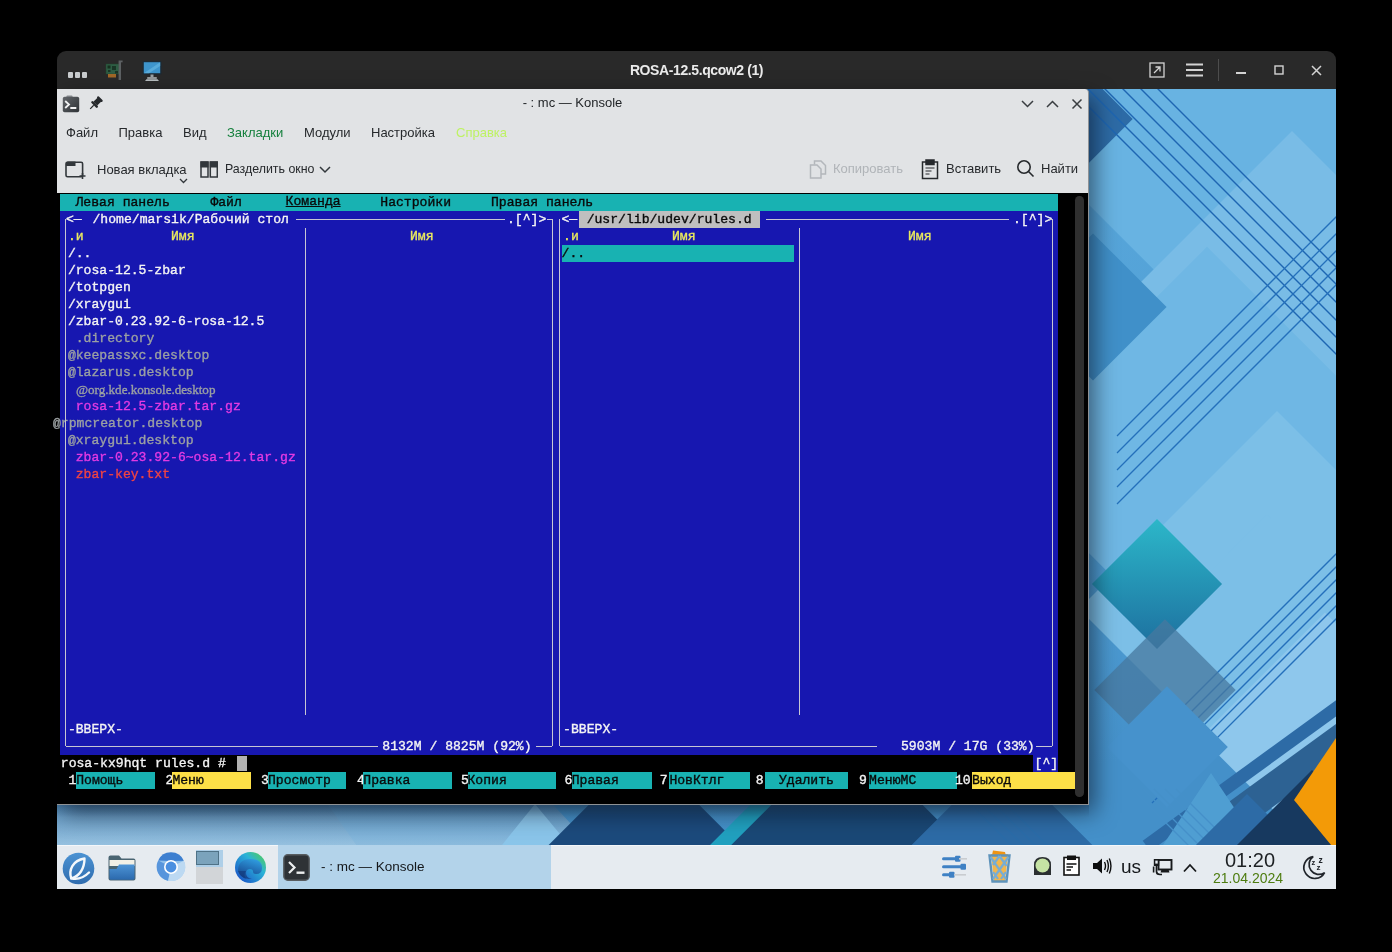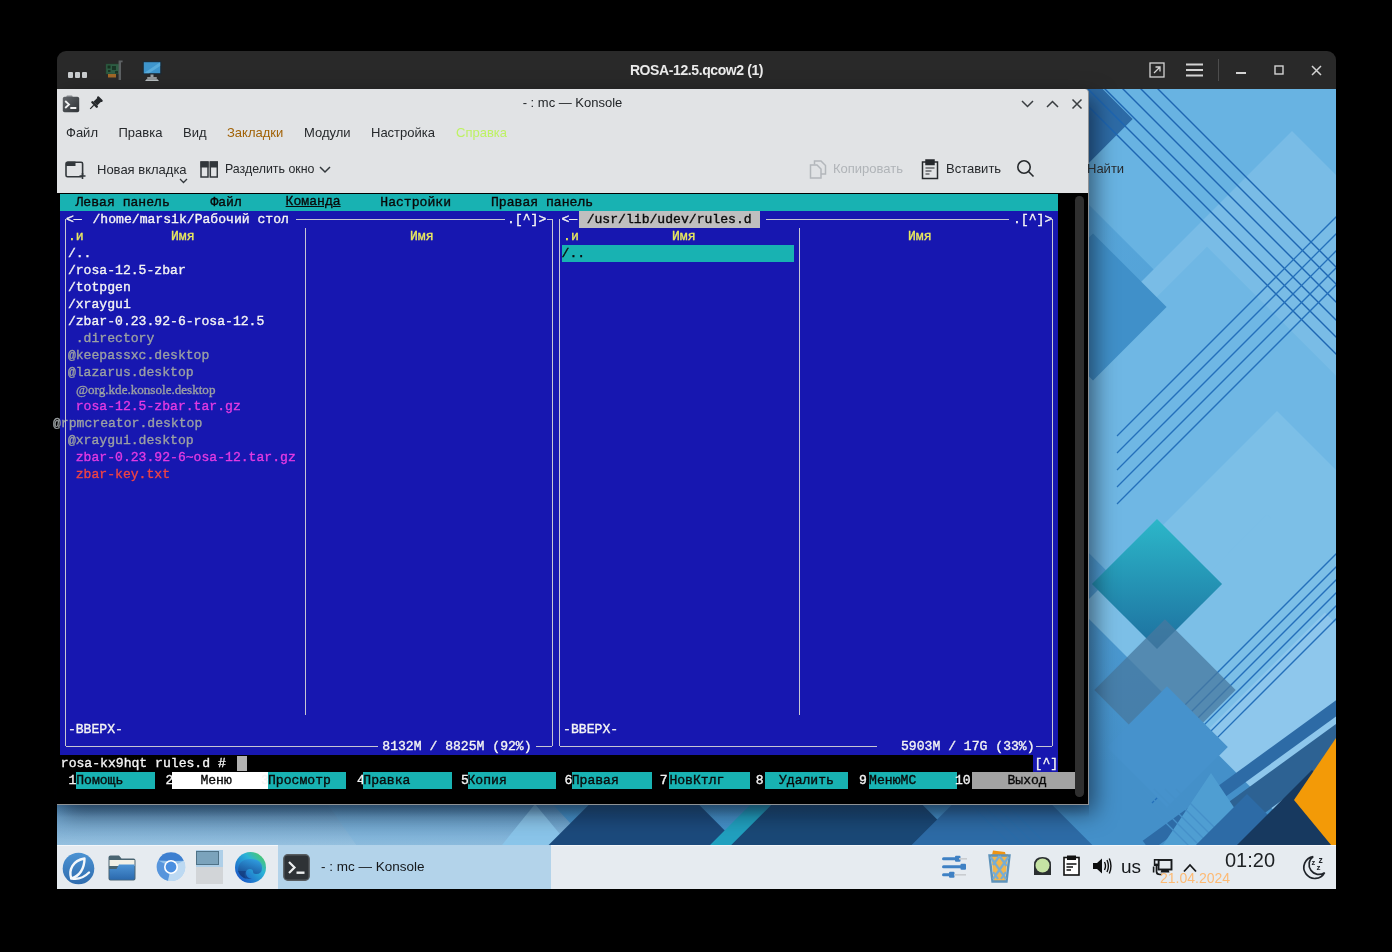--- a/index.html
+++ b/index.html
@@ -247,21 +247,21 @@
  <path d="M9.5 12.5 L16.5 12.5 L17.5 15.5 L8.5 15.5 Z" fill="#17191b"></path>
  <rect x="1.8" y="2" width="5.4" height="7" fill="#17191b"></rect>
  <rect x="3.3" y="3.6" width="2.4" height="3" fill="#e8edf2"></rect>
  <path d="M4.5 9 L4.5 14.5 Q4.5 17.5 8 17.5 L10 17.5" fill="none" stroke="#17191b" stroke-width="1.7"></path>
  <rect x="0.8" y="9.5" width="1.6" height="6" fill="#17191b"></rect>
 </svg>
 <svg class="abs" style="left:1183px;top:863px" width="14" height="10" viewBox="0 0 14 10" fill="none" stroke="#17191b" stroke-width="1.8">
       <path d="M1 8.5 L7 2 L13 8.5"></path>
     </svg>
 <div class="abs" style="left:1162px;top:849px;width:176px;text-align:center;font-size:20px;color:#1d2023;">01:20</div>
-<div class="abs" style="left:1160px;top:870px;width:176px;font-size:14px;color:#fdba74;">21.04.2024</div>
+<div class="abs" style="left:1160px;top:870px;width:176px;text-align:center;font-size:14px;color:#4d7c0f;">21.04.2024</div>
 <svg class="abs" style="left:1301px;top:855px" width="26" height="26" viewBox="0 0 26 26">
  <path d="M12.2 1.6 A 11 11 0 1 0 23.6 17.6 A 9.3 9.3 0 0 1 12.2 1.6 Z" fill="none" stroke="#20242a" stroke-width="1.7"></path>
  <text x="10.5" y="9.5" font-family="Liberation Sans" font-size="7.5" font-weight="bold" fill="#20242a">z</text>
  <text x="17.5" y="7.5" font-family="Liberation Sans" font-size="8.5" font-weight="bold" fill="#20242a">z</text>
  <text x="15.5" y="14.5" font-family="Liberation Sans" font-size="8" font-weight="bold" fill="#20242a">z</text>
 </svg>
 
 <div class="abs" style="left:57px;top:89px;width:1031px;height:715px;background:#e1e3e5;
  border-right:1px solid #8f9295;border-bottom:1px solid #8f9295;box-shadow:6px 8px 22px rgba(0,0,10,0.5);border-radius:0 4px 0 0;">
 </div>
@@ -294,21 +294,21 @@
       <path d="M1 7 L6.5 1.5 L12 7"></path>
     </svg>
 <svg class="abs" style="left:1070.5px;top:98px" width="12" height="12" viewBox="0 0 12 12" fill="none" stroke="#3a3e41" stroke-width="1.5">
       <path d="M1.5 1.5 L10.5 10.5 M10.5 1.5 L1.5 10.5"></path>
     </svg>
 
 <div class="abs" style="left:0;top:124px;width:0;height:0;"></div>
 <div class="abs" style="left:66px;top:125px;font-size:13px;color:#26292c;">Файл</div>
 <div class="abs" style="left:118.5px;top:125px;font-size:13px;color:#26292c;">Правка</div>
 <div class="abs" style="left:183px;top:125px;font-size:13px;color:#26292c;">Вид</div>
-<div class="abs" style="left:227px;top:125px;font-size:13px;color:#a16207;">Закладки</div>
+<div class="abs" style="left:227px;top:125px;font-size:13px;color:#15803d;">Закладки</div>
 <div class="abs" style="left:304px;top:125px;font-size:13px;color:#26292c;">Модули</div>
 <div class="abs" style="left:371px;top:125px;font-size:13px;color:#26292c;">Настройка</div>
 <div class="abs" style="left:456px;top:125px;font-size:13px;color:#bef264;">Справка</div>
 
 <svg class="abs" style="left:65px;top:160px" width="23" height="20" viewBox="0 0 23 20">
  <rect x="1" y="2.2" width="16.6" height="14.6" rx="1.5" fill="none" stroke="#32373b" stroke-width="1.6"></rect>
  <path d="M1 3.5 Q1 1.5 3 1.5 L10.5 1.5 L10.5 6 L1 6 Z" fill="#32373b"></path>
  <path d="M17.5 13 V19 M14.5 16 H20.5" stroke="#32373b" stroke-width="1.6" fill="none"></path>
 </svg>
 <div class="abs" style="left:97px;top:161.5px;font-size:13px;color:#26292c;">Новая вкладка</div>
@@ -333,21 +333,21 @@
 <svg class="abs" style="left:921px;top:159px" width="18" height="21" viewBox="0 0 18 21" fill="none" stroke="#26292c" stroke-width="1.5">
  <rect x="1.5" y="3" width="15" height="16.5"></rect>
  <rect x="5" y="1" width="8" height="4.5" fill="#26292c"></rect>
  <path d="M4.5 9 H13.5 M4.5 12 H10.5 M4.5 15 H8.5" stroke-width="1.2"></path>
 </svg>
 <div class="abs" style="left:946px;top:161px;font-size:13px;color:#26292c;">Вставить</div>
 <svg class="abs" style="left:1016px;top:159px" width="19" height="20" viewBox="0 0 19 20" fill="none" stroke="#26292c" stroke-width="1.6">
  <circle cx="8" cy="8" r="6.2"></circle>
  <path d="M12.5 12.5 L17.5 17.5"></path>
 </svg>
-<div class="abs" style="left:1087px;top:161px;font-size:13px;color:#26292c;">Найти</div>
+<div class="abs" style="left:1041px;top:161px;font-size:13px;color:#26292c;">Найти</div>
 
 <div class="abs" style="left:57px;top:193px;width:1031px;height:611px;background:#000;"></div>
 <div class="abs" style="left:60.0px;top:193.6px;width:998.3px;height:17px;background:#18b2b2;"></div>
 <div class="abs" style="left:60.0px;top:210.6px;width:998.3px;height:544px;background:#1717b0;"></div>
 <div class="abs" style="left:1032.8px;top:754.6px;width:25.6px;height:17px;background:#1717b0;"></div>
 <div class="r mono k" style="left:75.5px;top:193.6px;text-align:center;">Левая панель</div>
 <div class="r mono k" style="left:210.4px;top:193.6px;">Файл</div>
 <div class="r mono k" style="left:285.6px;top:193px;text-decoration:underline;">Команда</div>
 <div class="r mono k" style="left:380.3px;top:193.6px;">Настройки</div>
 <div class="r mono k" style="left:491.0px;top:193.6px;">Правая панель</div>
@@ -381,37 +381,37 @@
 <div class="r mono w" style="left:67.9px;top:720.6px;">-ВВЕРХ-</div>
 <div class="r mono w" style="left:563.1px;top:720.6px;">-ВВЕРХ-</div>
 <div class="r mono w" style="left:382.3px;top:737.6px;">8132M / 8825M (92%)</div>
 <div class="r mono w" style="left:901.0px;top:737.6px;">5903M / 17G (33%)</div>
 <div class="r mono w" style="left:60.8px;top:754.6px;">rosa-kx9hqt rules.d #</div>
 <div class="abs" style="left:236.6px;top:755.6px;width:10px;height:15px;background:#b2b2b2;"></div>
 <div class="r mono w" style="left:1034.6px;top:754.6px;">[^]</div>
 <div class="r mono w" style="left:68.5px;top:771.6px;">1</div>
 <div class="r mono k" style="left:76.2px;top:771.6px;background:#18b2b2;width:78.8px;">Помощь</div>
 <div class="r mono w" style="left:165.5px;top:771.6px;">2</div>
-<div class="r mono k" style="left:172.4px;top:771.6px;background:#ffffff;width:78.3px;padding-left:28px;">Меню</div>
+<div class="r mono k" style="left:172.4px;top:771.6px;background:#fde047;width:78.3px;">Меню</div>
 <div class="r mono w" style="left:261.0px;top:771.6px;">3</div>
 <div class="r mono k" style="left:268.0px;top:771.6px;background:#18b2b2;width:77.6px;">Просмотр</div>
 <div class="r mono w" style="left:357.0px;top:771.6px;">4</div>
 <div class="r mono k" style="left:363.3px;top:771.6px;background:#18b2b2;width:88.6px;">Правка</div>
 <div class="r mono w" style="left:461.0px;top:771.6px;">5</div>
 <div class="r mono k" style="left:467.5px;top:771.6px;background:#18b2b2;width:88.5px;">Копия</div>
 <div class="r mono w" style="left:564.5px;top:771.6px;">6</div>
 <div class="r mono k" style="left:571.7px;top:771.6px;background:#18b2b2;width:80.1px;">Правая</div>
 <div class="r mono w" style="left:659.8px;top:771.6px;">7</div>
 <div class="r mono k" style="left:669.4px;top:771.6px;background:#18b2b2;width:80.3px;">НовКтлг</div>
 <div class="r mono w" style="left:755.7px;top:771.6px;">8</div>
 <div class="r mono k" style="left:765.3px;top:771.6px;background:#18b2b2;width:82.3px;text-align:center;">Удалить</div>
 <div class="r mono w" style="left:859.0px;top:771.6px;">9</div>
 <div class="r mono k" style="left:869.1px;top:771.6px;background:#18b2b2;width:88.1px;">МенюМС</div>
 <div class="r mono w" style="left:955.0px;top:771.6px;">10</div>
-<div class="r mono k" style="left:972.1px;top:771.6px;background:#a3a3a3;width:110px;text-align:center;">Выход</div>
+<div class="r mono k" style="left:972.1px;top:771.6px;background:#fde047;width:110px;">Выход</div>
 <div class="line" style="left:64.5px;top:219.1px;width:1.0px;height:527.0px;"></div>
 <div class="line" style="left:551.5px;top:219.1px;width:1.0px;height:527.0px;"></div>
 <div class="line" style="left:304.5px;top:227.6px;width:1.0px;height:487.0px;"></div>
 <div class="line" style="left:296.0px;top:219.1px;width:209.0px;height:1.0px;"></div>
 <div class="line" style="left:547.0px;top:219.1px;width:5.0px;height:1.0px;"></div>
 <div class="line" style="left:65.5px;top:746.1px;width:312.0px;height:1.0px;"></div>
 <div class="line" style="left:536.0px;top:746.1px;width:16.0px;height:1.0px;"></div>
 <div class="line" style="left:558.7px;top:219.1px;width:1.0px;height:527.0px;"></div>
 <div class="line" style="left:1052.0px;top:219.1px;width:1.0px;height:527.0px;"></div>
 <div class="line" style="left:798.6px;top:227.6px;width:1.0px;height:487.0px;"></div>

